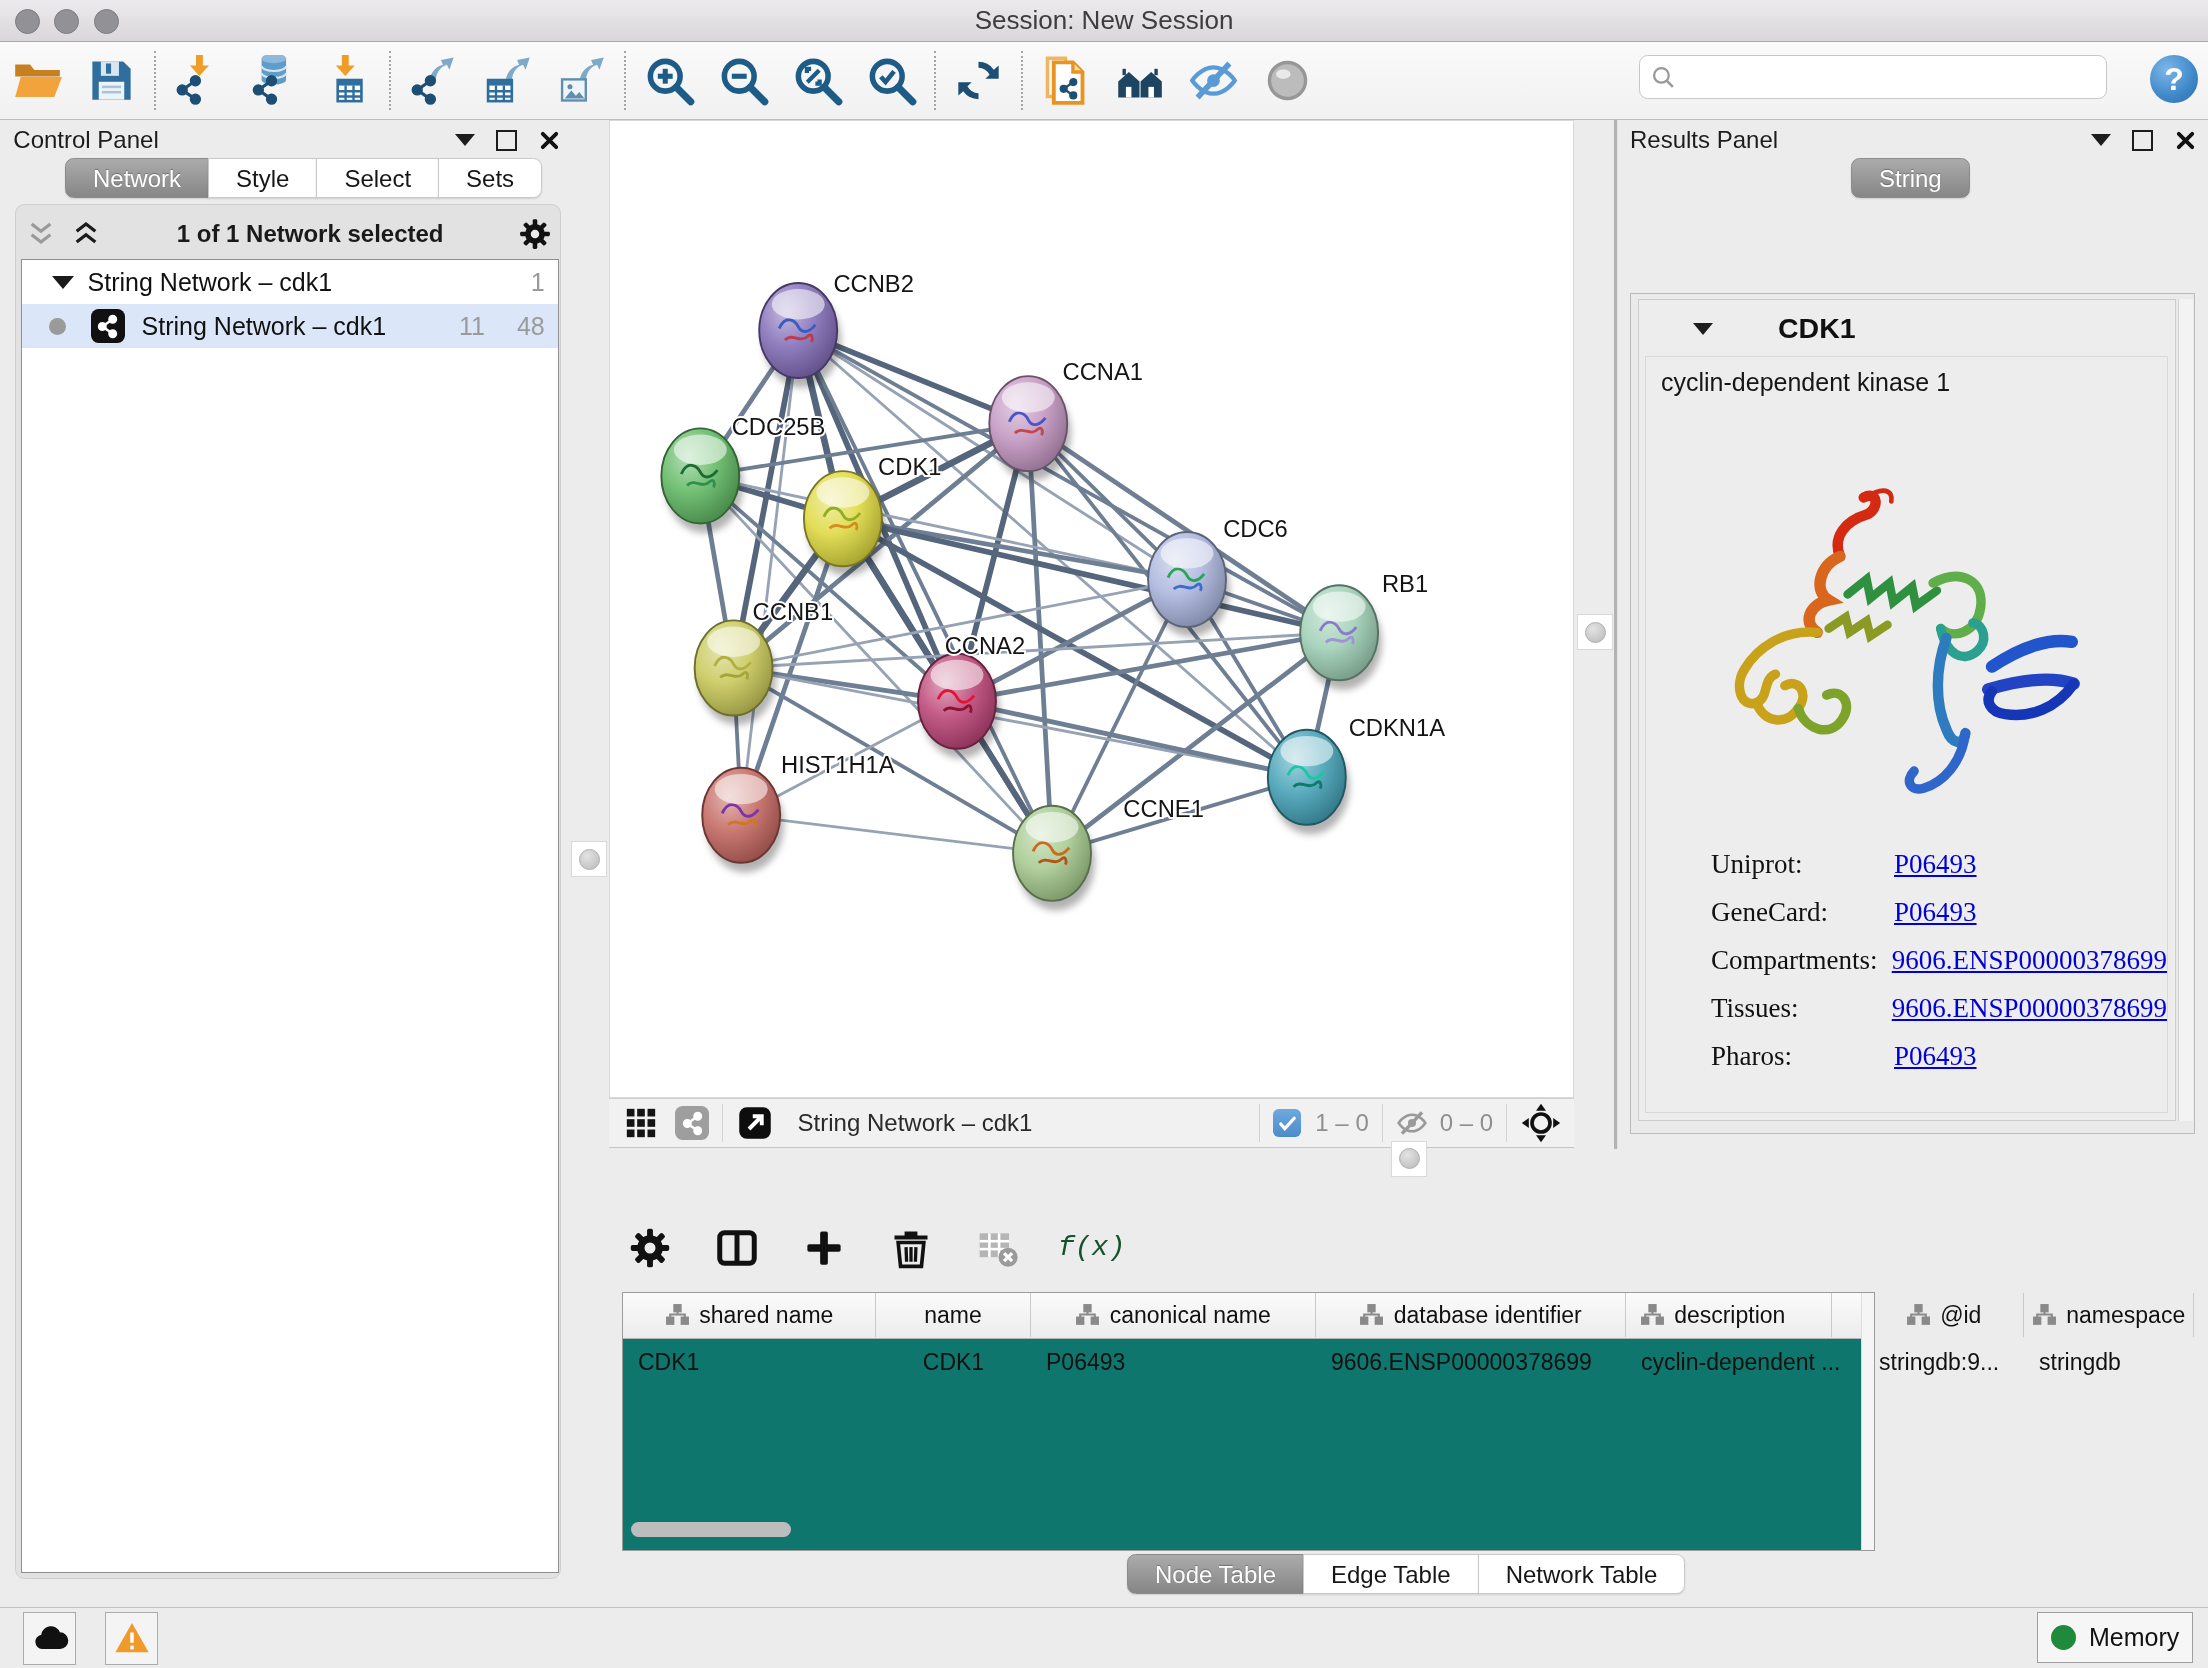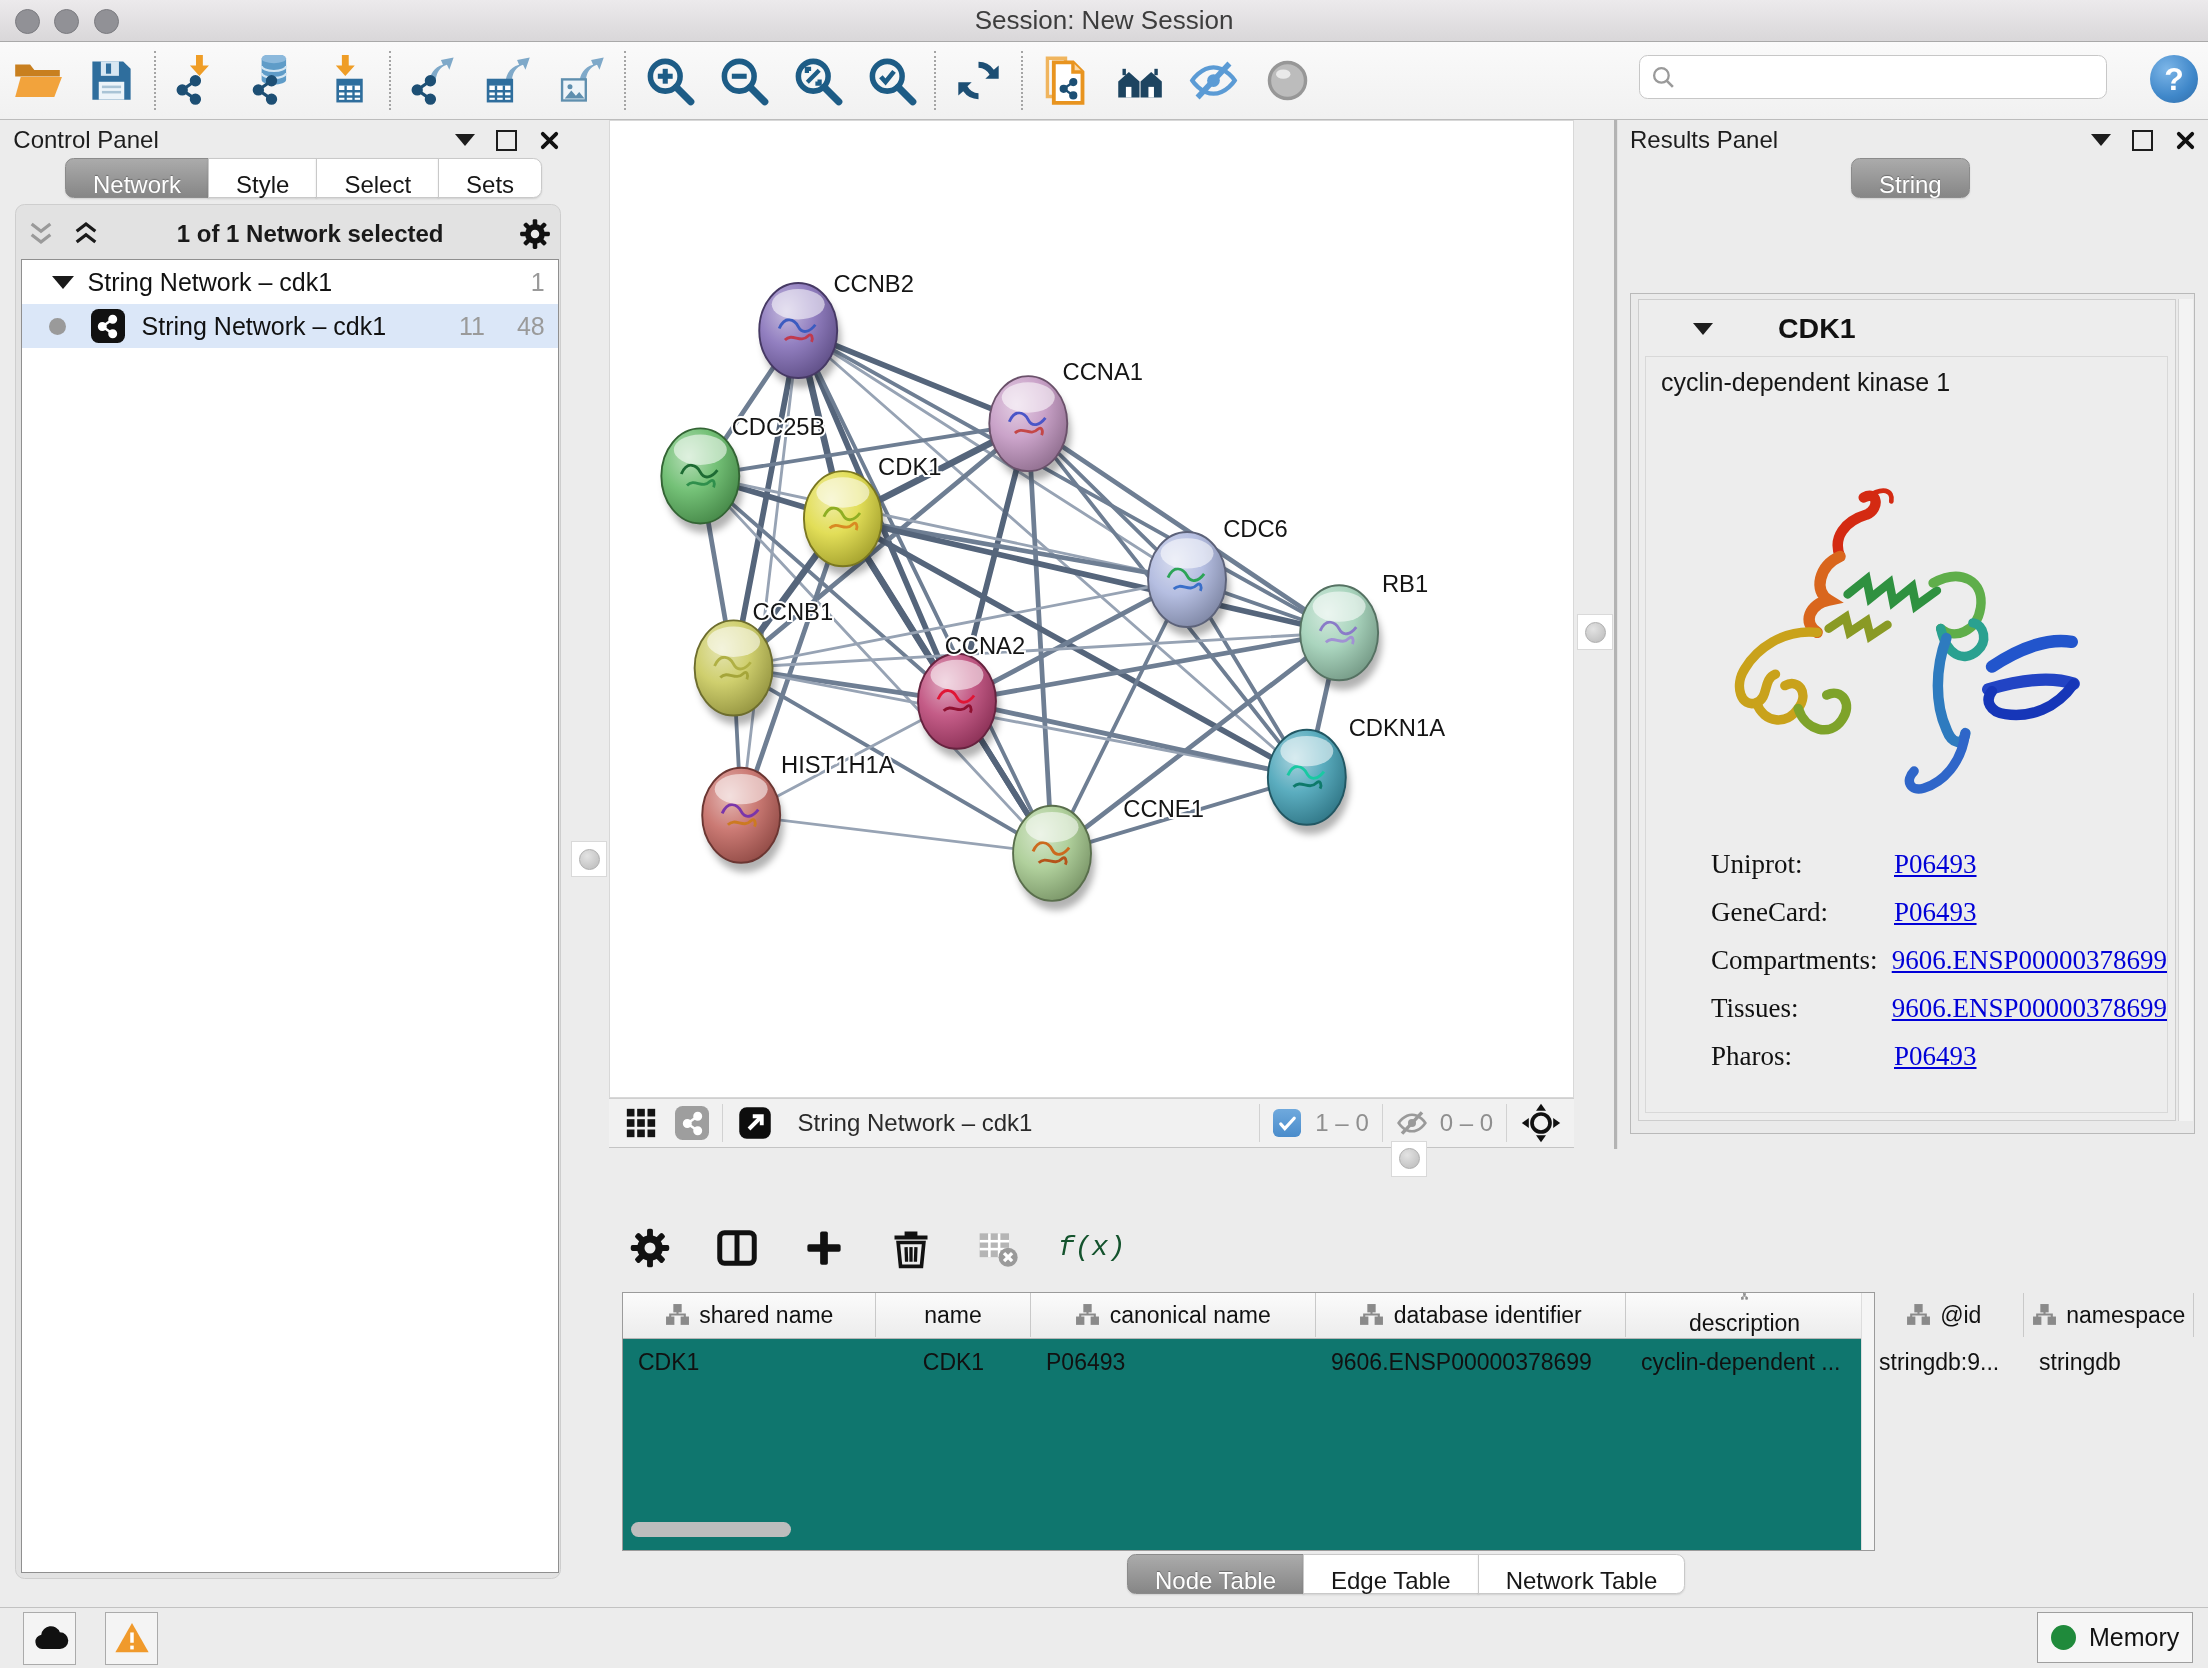--- a/index.html
+++ b/index.html
@@ -30,21 +30,21 @@
     display:flex; align-items:center; justify-content:center; cursor:pointer; }
 
   
   .panel-title { font-size:24px; color:#1d1d1d; }
   .pt-icons { display:flex; align-items:center; gap:21px; }
   .tri-down { width:0; height:0; border-left:10.5px solid transparent; border-right:10.5px solid transparent; border-top:12.4px solid #1d1d1d; cursor:pointer; }
   .box-icon { width:21px; height:21px; border:2.4px solid #1d1d1d; background:transparent; cursor:pointer; }
   .x-icon { width:23px; height:23px; cursor:pointer; }
 
   .seg-group { display:flex; }
-  .seg-tab { height:40px; line-height:38px; padding:7px 27px; background:#fff; border:1px solid #c9c9c9;
+  .seg-tab { height:40px; line-height:38px; padding:1px 27px; background:#fff; border:1px solid #c9c9c9;
     font-size:24px; color:#161616; cursor:pointer; margin-left:-1px; text-align:center; box-shadow:0 1px 1.9px rgba(0,0,0,.12); }
   .seg-tab:first-child { border-radius:8.6px 0 0 8.6px; margin-left:0; }
   .seg-tab:last-child { border-radius:0 8.6px 8.6px 0; }
   .seg-tab.only { border-radius:8.6px; }
   .seg-tab.selected { background:linear-gradient(#ababab,#868686); color:#fff; border-color:#8b8b8b;
     text-shadow:0 -1px 1px rgba(0,0,0,.3); }
 
   
   .cp-header { left:13.3px; top:122px; width:548px; height:36px; display:flex; align-items:center; justify-content:space-between; }
   .cp-tabs { left:65px; top:158px; }
@@ -882,21 +882,21 @@
             <use href="#sym-netcol"></use>
           </svg>
           <span>canonical name</span>
         </div>
         <div class="th" style="left: 693px; width: 310px;">
           <svg width="25" height="25" viewBox="0 0 24 24">
             <use href="#sym-netcol"></use>
           </svg>
           <span>database identifier</span>
         </div>
-        <div class="th" style="left: 1003px; width: 238px; flex-direction: column;">
+        <div class="th" style="left: 971px; width: 238px;">
           <svg width="25" height="25" viewBox="0 0 24 24">
             <use href="#sym-netcol"></use>
           </svg>
           <span>description</span>
         </div>
         <div class="th" style="left: 1241px; width: 160px;">
           <svg width="25" height="25" viewBox="0 0 24 24">
             <use href="#sym-netcol"></use>
           </svg>
           <span>@id</span>

